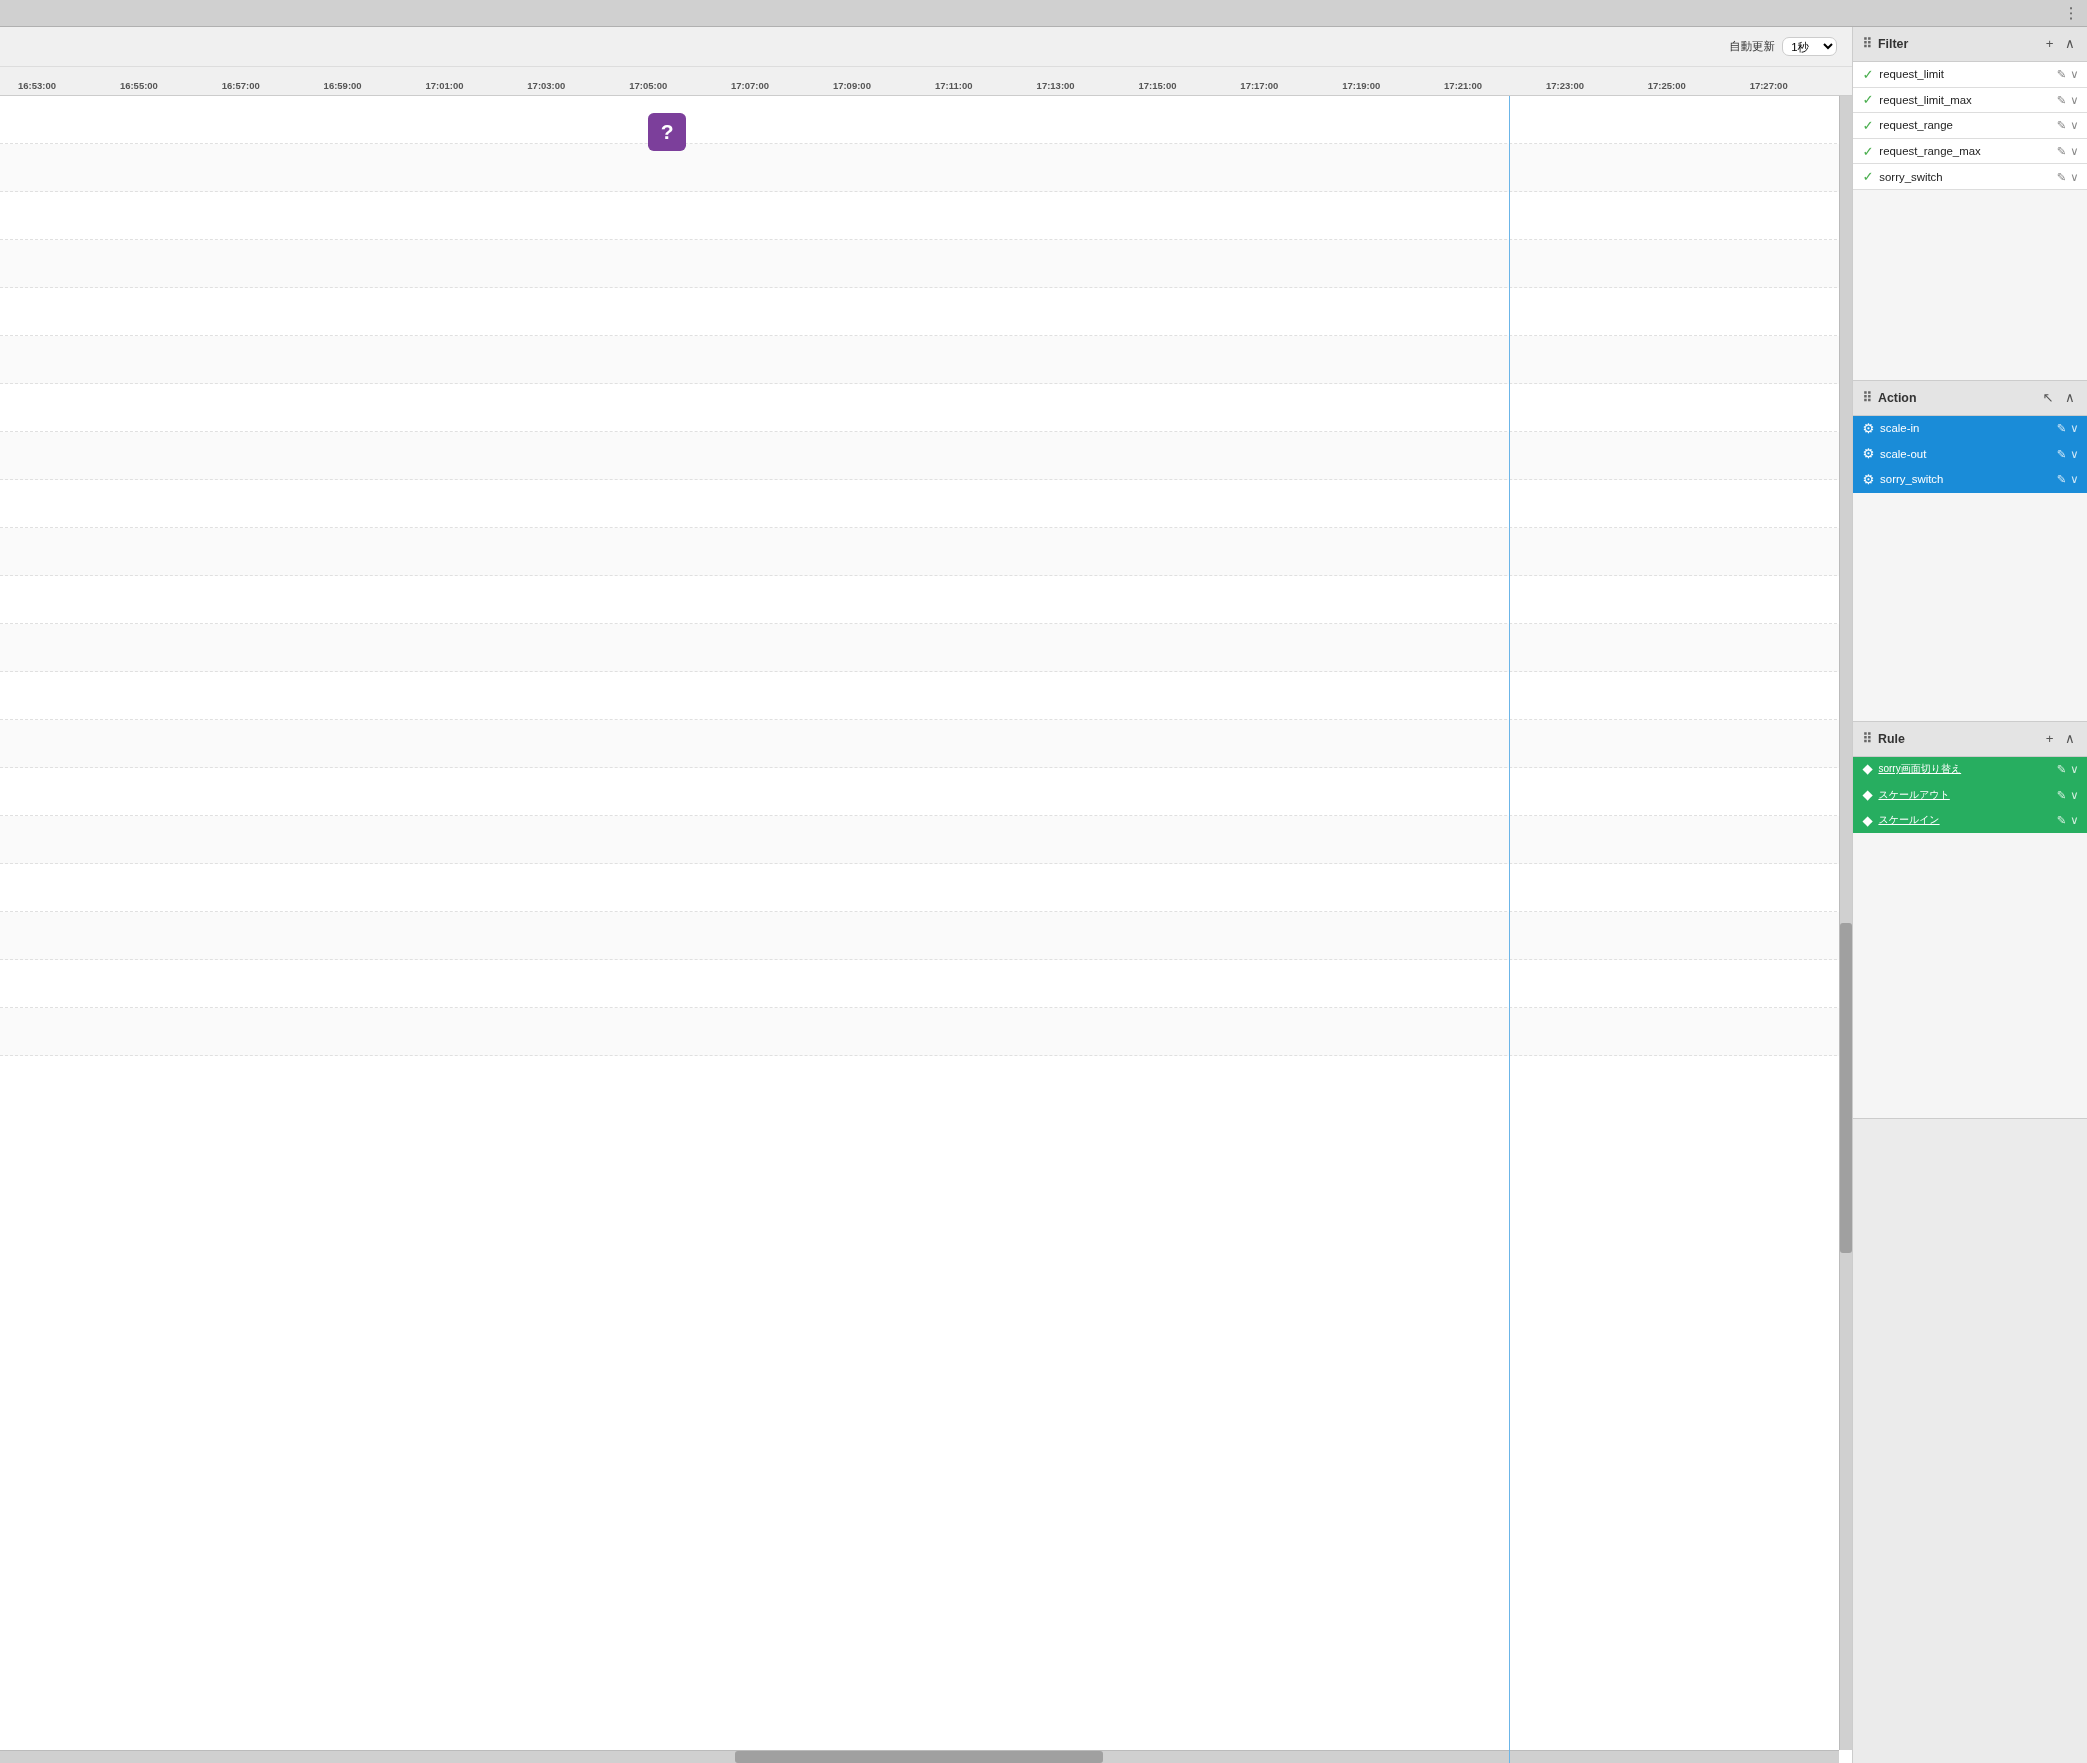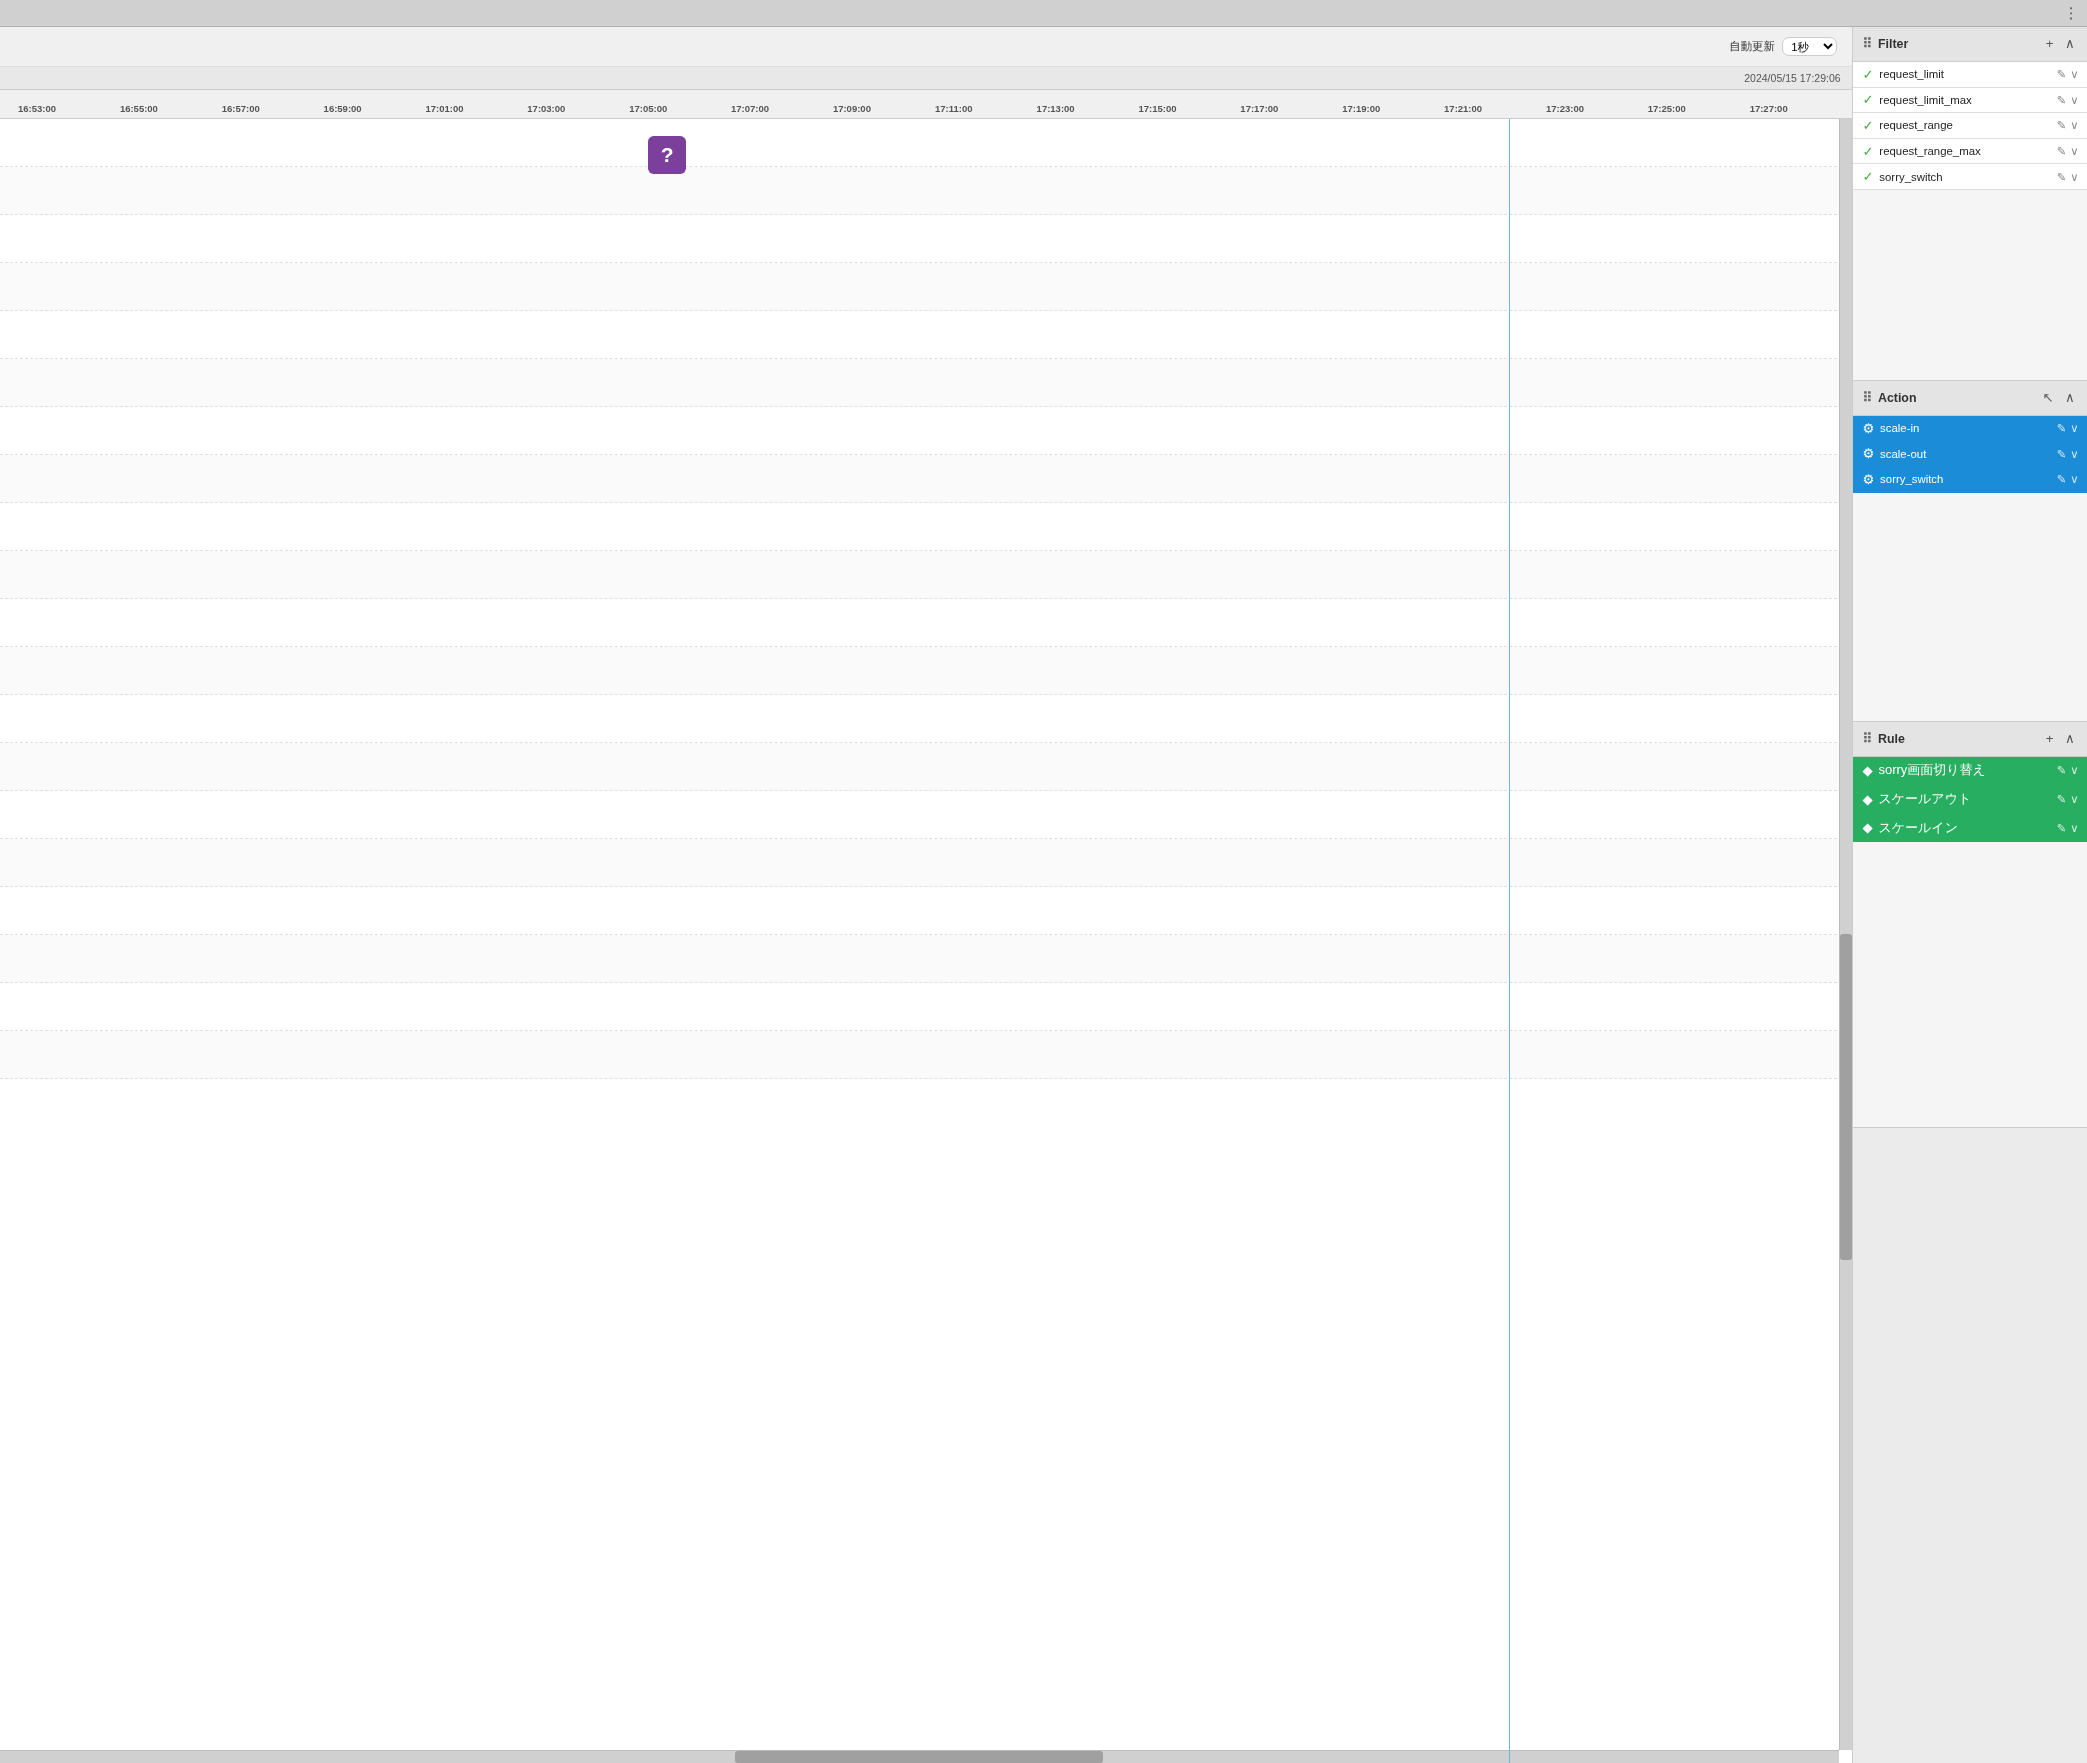--- a/index.html
+++ b/index.html
@@ -68,21 +68,21 @@
     .action-gear { color: white; font-size: 13.3px; }
     .action-name { font-size: 11.4px; color: white; }
     .action-item-right { display: flex; align-items: center; gap: 3.8px; }
     .action-edit-icon { color: rgba(255,255,255,0.8); font-size: 11.4px; cursor: pointer; }
     .action-expand-icon { color: rgba(255,255,255,0.8); font-size: 11.4px; cursor: pointer; }
 
     .rule-item { display: flex; align-items: center; justify-content: space-between; padding: 4.8px 9.5px; border-bottom: 1px solid #27ae60; background: #27ae60; }
     .rule-item:last-child { border-bottom: none; }
     .rule-item-left { display: flex; align-items: center; gap: 5.7px; }
     .rule-diamond { color: white; font-size: 13.3px; }
-    .rule-name { font-size: 13px; color: white; }
+    .rule-name { font-size: 10px; color: white; text-decoration: underline; }
     .rule-item-right { display: flex; align-items: center; gap: 3.8px; }
     .rule-edit-icon { color: rgba(255,255,255,0.8); font-size: 11.4px; cursor: pointer; }
     .rule-expand-icon { color: rgba(255,255,255,0.8); font-size: 11.4px; cursor: pointer; }
 
     .panel-section-empty { height: 190px; background: #f5f5f5; }
   </style>
 </head>
 <body>
 
 <div class="app-container">
@@ -97,23 +97,20 @@
 
       <div class="timeline-controls">
         <span class="auto-refresh-label">自動更新</span>
         <select class="auto-refresh-select">
           <option>1秒</option>
           <option>5秒</option>
           <option>10秒</option>
         </select>
       </div>
 
-      <div class="timestamp-bar">
-        <span class="current-timestamp">2024/05/15 17:29:06</span>
-      </div>
 
       <div class="time-ruler">
         <span class="time-label" style="left:2%">16:53:00</span>
         <span class="time-label" style="left:7.5%">16:55:00</span>
         <span class="time-label" style="left:13%">16:57:00</span>
         <span class="time-label" style="left:18.5%">16:59:00</span>
         <span class="time-label" style="left:24%">17:01:00</span>
         <span class="time-label" style="left:29.5%">17:03:00</span>
         <span class="time-label" style="left:35%">17:05:00</span>
         <span class="time-label" style="left:40.5%">17:07:00</span>

